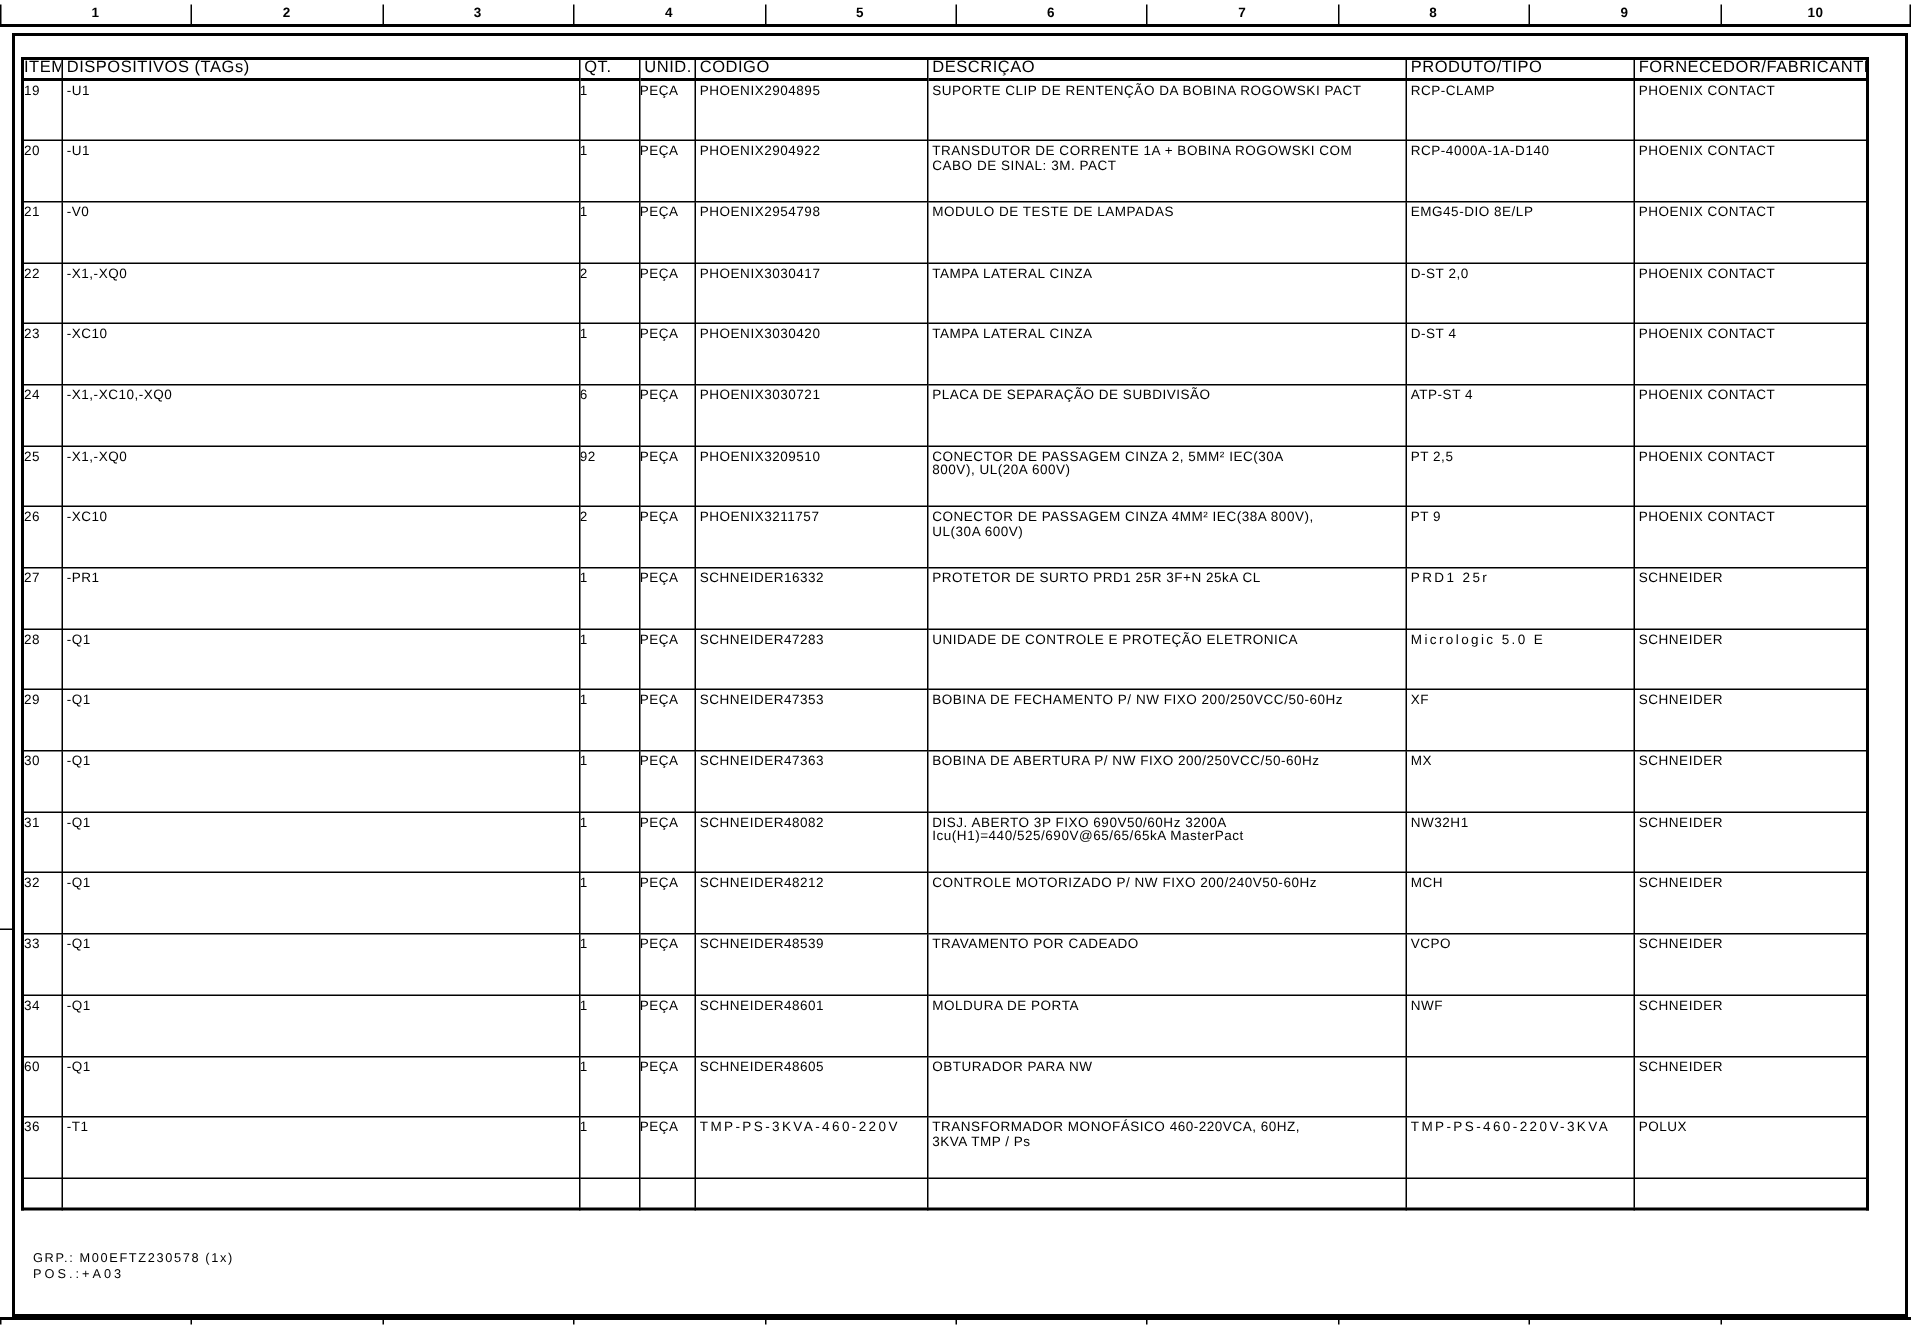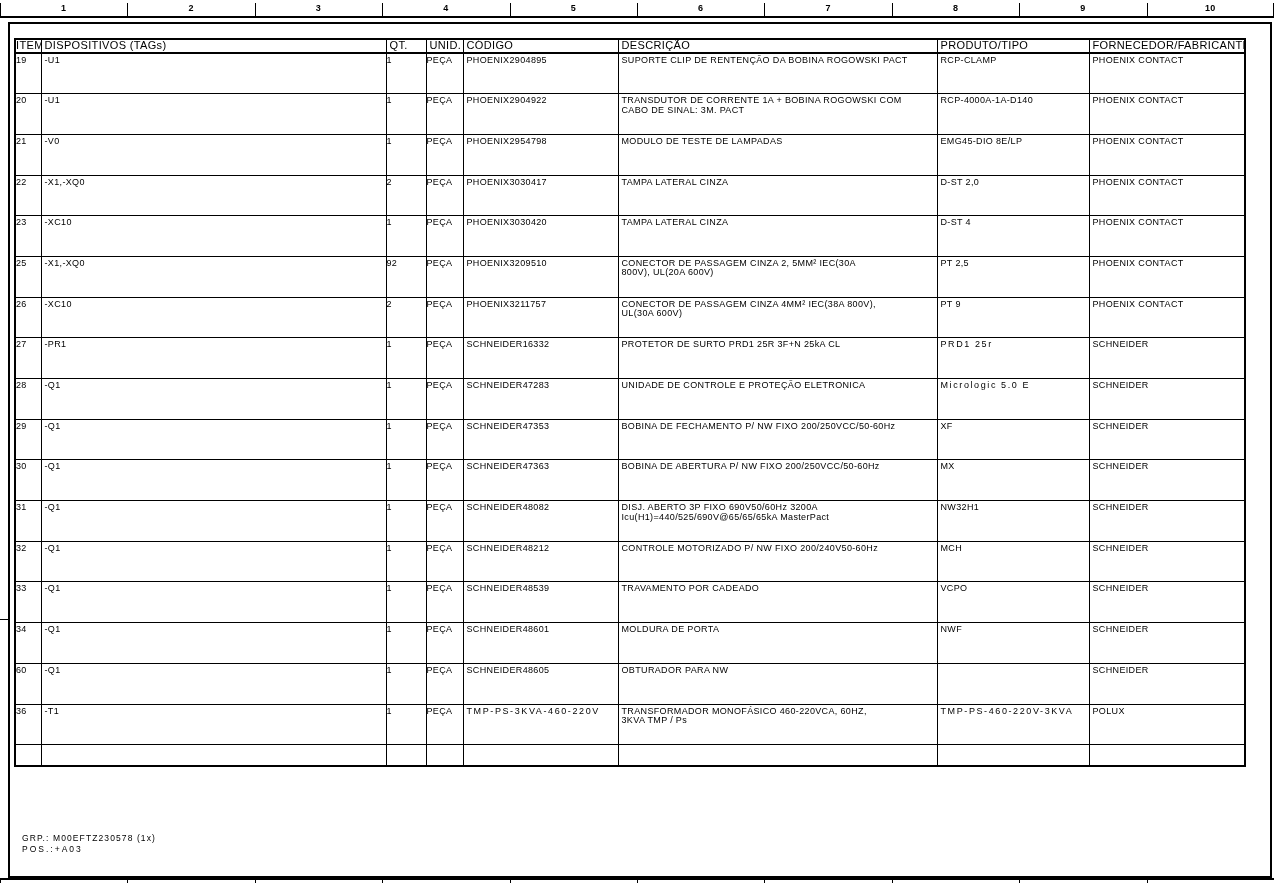--- a/index.html
+++ b/index.html
@@ -188,20 +188,30 @@
           <td class="c0">23</td>
           <td class="c1">-XC10</td>
           <td class="c2">1</td>
           <td class="c3">PEÇA</td>
           <td class="c4">PHOENIX3030420</td>
           <td class="c5">TAMPA LATERAL CINZA</td>
           <td class="c6">D-ST 4</td>
           <td class="c7">PHOENIX CONTACT</td>
         </tr>
         <tr>
+          <td class="c0">24</td>
+          <td class="c1">-X1,-XC10,-XQ0</td>
+          <td class="c2">6</td>
+          <td class="c3">PEÇA</td>
+          <td class="c4">PHOENIX3030721</td>
+          <td class="c5">PLACA DE SEPARAÇÃO DE SUBDIVISÃO</td>
+          <td class="c6">ATP-ST 4</td>
+          <td class="c7">PHOENIX CONTACT</td>
+        </tr>
+        <tr>
           <td class="c0">25</td>
           <td class="c1">-X1,-XQ0</td>
           <td class="c2">92</td>
           <td class="c3">PEÇA</td>
           <td class="c4">PHOENIX3209510</td>
           <td class="c5">CONECTOR DE PASSAGEM CINZA 2, 5MM² IEC(30A
 800V), UL(20A 600V)</td>
           <td class="c6">PT 2,5</td>
           <td class="c7">PHOENIX CONTACT</td>
         </tr>

